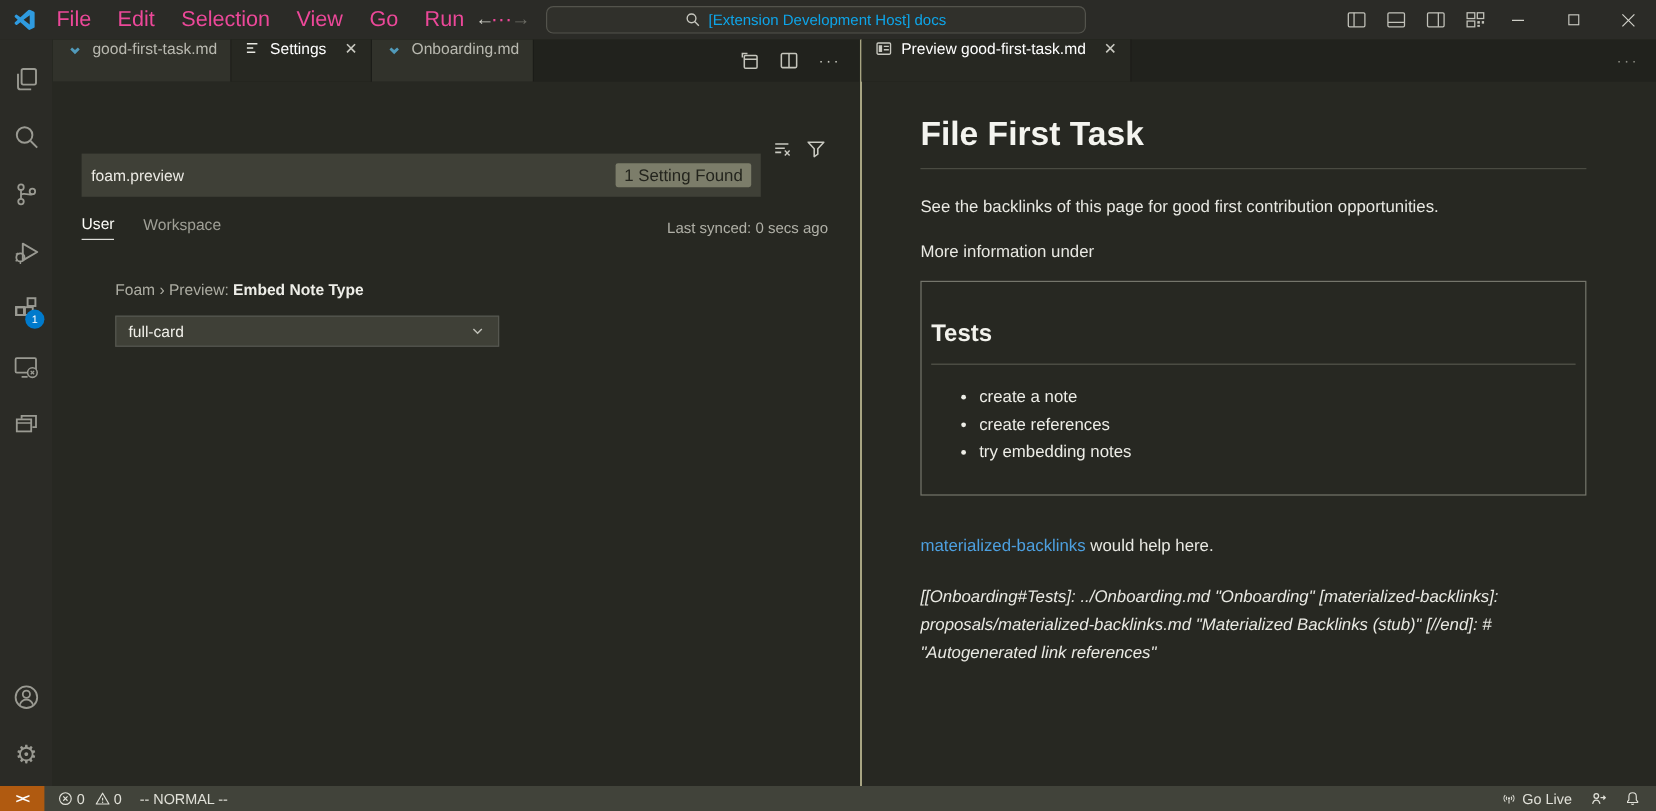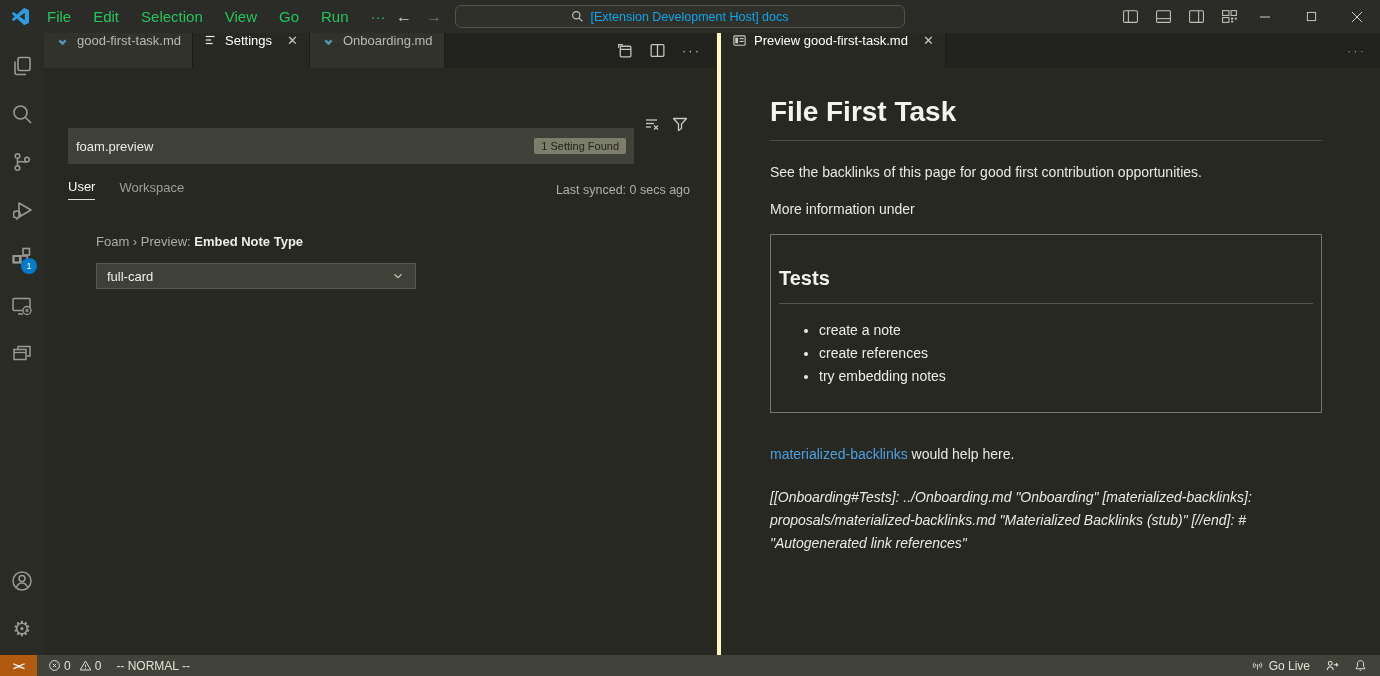--- a/index.html
+++ b/index.html
@@ -9,21 +9,21 @@
     background:#272822; color:#e9e9e3;
     position:relative; font-size:13px;
     -webkit-font-smoothing:antialiased;
   }
   svg { display:block; }
 
   
   .titlebar { position:absolute; top:0; left:0; right:0; height:33px; background:#2b2b27; }
   .tb-logo { position:absolute; left:12px; top:8px; width:17px; height:17px; }
   .tb-menus { position:absolute; left:36px; top:0; height:33px; display:flex; align-items:center; }
-  .tb-menu { padding:0 11px; height:33px; line-height:33px; color:#22c55e; font-size:15px; cursor:default; }
+  .tb-menu { padding:0 11px; height:33px; line-height:33px; color:#ec4899; font-size:18px; cursor:default; }
   .tb-nav { position:absolute; left:396px; top:0; height:33px; display:flex; align-items:center; gap:14px; }
   .tb-nav .arrow { color:#cfcfc7; font-size:16px; }
   .tb-nav .arrow.dim { color:#6d6d66; }
   .cmd-center {
     position:absolute; left:455px; top:5px; width:450px; height:23px;
     background:#30302b; border:1px solid #53534c; border-radius:6px;
     display:flex; align-items:center; justify-content:center; gap:6px;
     color:#0ea5e9; font-size:12.5px;
   }
   .tb-layout { position:absolute; right:142px; top:0; height:33px; display:flex; align-items:center; gap:16px; color:#c2c2ba; }
@@ -37,34 +37,34 @@
   .ab-spacer { flex:1; }
   .ab-badge {
     position:absolute; right:7px; bottom:8px; min-width:16px; height:16px; border-radius:8px;
     background:#007acc; color:#fff; font-size:9px; line-height:16px; text-align:center; padding:0 2px;
   }
   .ab-gear { font-size:21px; color:#9a9a92; font-family:"DejaVu Sans", sans-serif; }
 
   
   .group { position:absolute; top:33px; bottom:21px; background:#272822; }
   .group-left { left:44px; width:672px; }
-  .group-right { left:717px; right:0; border-left:4px solid #fef9c3; }
+  .group-right { left:717px; right:0; border-left:1px solid #fef9c3; }
   .tabsrow { height:35px; background:#21221d; display:flex; align-items:stretch; }
   .tab { display:flex; align-items:flex-start; gap:7px; padding:0 11px; font-size:13px; background:#31322b; color:#b9b9b0; border-right:1px solid #1b1c18; cursor:default; }
   .tab.active { background:#272822; color:#fff; }
   .tab .close { margin-left:8px; color:#c9c9c1; font-size:13px; }
   .tab-actions { margin-left:auto; display:flex; align-items:center; gap:16px; padding-right:15px; color:#c5c5bc; }
   .tabs-more { margin-left:auto; display:flex; align-items:center; padding-right:14px; color:#8b8b83; letter-spacing:2px; }
 
   
   .settings-body { padding:16px 26px 0 24px; }
   .search-row { display:flex; align-items:center; gap:8px; }
   .settings-search { flex:1; height:36px; background:#3f4037; display:flex; align-items:center; padding:0 8px;margin-top:44px; }
   .settings-search .val { color:#eceae4; font-size:13px; }
-  .count-badge { margin-left:auto; background:#7c7d6a; color:#23241d; font-size:11px; padding:2px 7px; border-radius:2px; }
+  .count-badge { margin-left:auto; background:#7c7d6a; color:#23241d; font-size:14px; padding:2px 7px; border-radius:2px; }
   .icon-btn { width:20px; height:20px; display:flex; align-items:center; justify-content:center; color:#c8c8c0; }
   .scope-row { display:flex; align-items:center; margin-top:15px; font-size:13px; }
   .scope { margin-right:24px; color:#9f9f96; padding-bottom:5px; }
   .scope.active { color:#fcfcf7; border-bottom:1px solid #dededa; }
   .last-synced { margin-left:auto; color:#b0b0a7; font-size:12.5px; }
   .setting-item { margin:34px 0 0 28px; }
   .setting-label { font-size:13px; }
   .setting-label .cat { color:#adada3; }
   .setting-label .name { color:#eeeee8; font-weight:700; }
   .dropdown {

